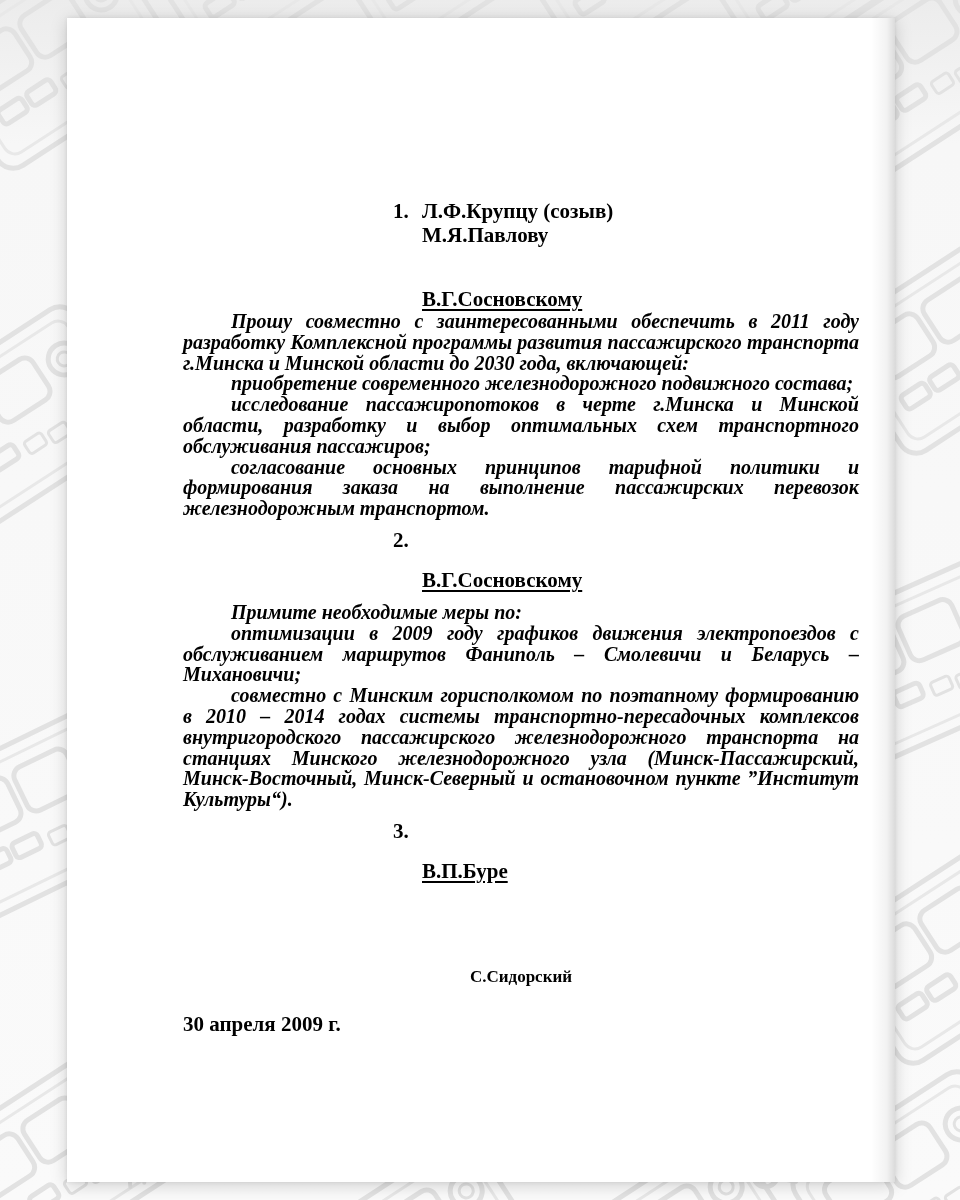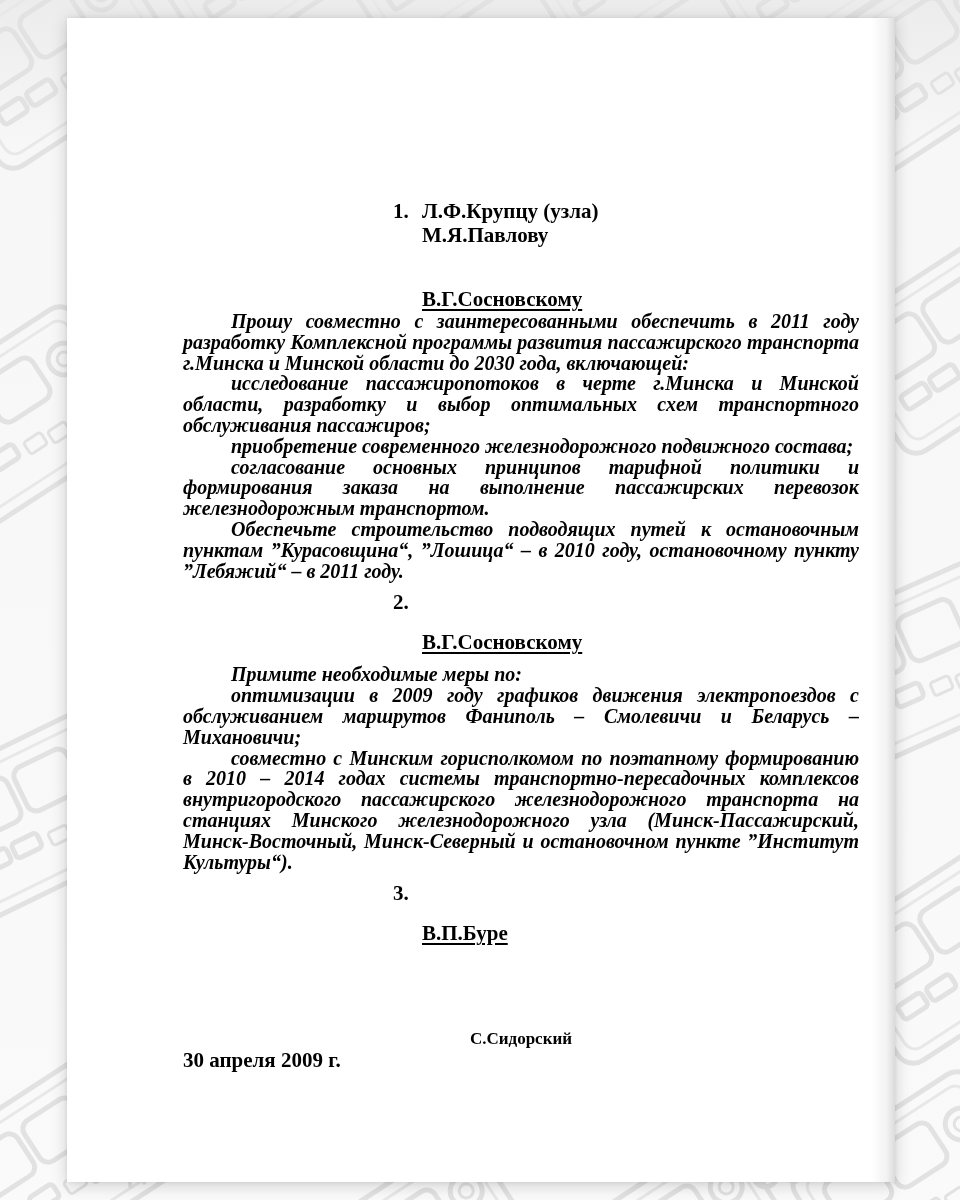--- a/index.html
+++ b/index.html
@@ -60,20 +60,21 @@
   }
   .first-para { }
   .sig {
     margin-top:82px;
     font-size:17px;
     line-height:21px;
     font-style:normal;
     text-align:center;
   }
   .ref-block {
+    margin-top:26px;
     font-size:21px;
     line-height:22.5px;
     font-style:normal;
     text-align:left;
   }
 </style>
 </head>
 <body>
 
 <svg class="wm-layer" width="960" height="1200" viewBox="0 0 960 1200" xmlns="http://www.w3.org/2000/svg">
@@ -122,31 +123,30 @@
   <use href="#wm-device" transform="translate(420,1252) rotate(-33)"></use>
   <use href="#wm-device" transform="translate(680,1248) rotate(-33)"></use>
 </svg>
 
 <div class="page">
   <div class="content">
 
     <div class="sec-head">
       <span class="sec-num">1.</span>
       <div class="sec-names">
-        <div>Л.Ф.Крупцу (узла)</div>
+        <div>Л.Ф.Крупцу (созыв)</div>
         <div>М.Я.Павлову</div>
         <div class="u">В.Г.Сосновскому</div>
       </div>
     </div>
 
     <p class="para first-para">Прошу совместно с заинтересованными обеспечить в 2011 году разработку Комплексной программы развития пассажирского транспорта г.Минска и Минской области до 2030 года, включающей:</p>
+    <p class="para">приобретение современного железнодорожного подвижного состава;</p>
     <p class="para">исследование пассажиропотоков в черте г.Минска и Минской области, разработку и выбор оптимальных схем транспортного обслуживания пассажиров;</p>
-    <p class="para">приобретение современного железнодорожного подвижного состава;</p>
     <p class="para">согласование основных принципов тарифной политики и формирования заказа на выполнение пассажирских перевозок железнодорожным транспортом.</p>
-    <p class="para">Обеспечьте строительство подводящих путей к остановочным пунктам ”Курасовщина“, ”Лошица“ – в 2010 году, остановочному пункту ”Лебяжий“ – в 2011 году.</p>
 
     <div class="sec-head single">
       <span class="sec-num">2.</span>
       <div class="sec-names">
         <div class="u">В.Г.Сосновскому</div>
       </div>
     </div>
 
     <p class="para">Примите необходимые меры по:</p>
     <p class="para">оптимизации в 2009 году графиков движения электропоездов с обслуживанием маршрутов Фаниполь – Смолевичи и Беларусь – Михановичи;</p>

